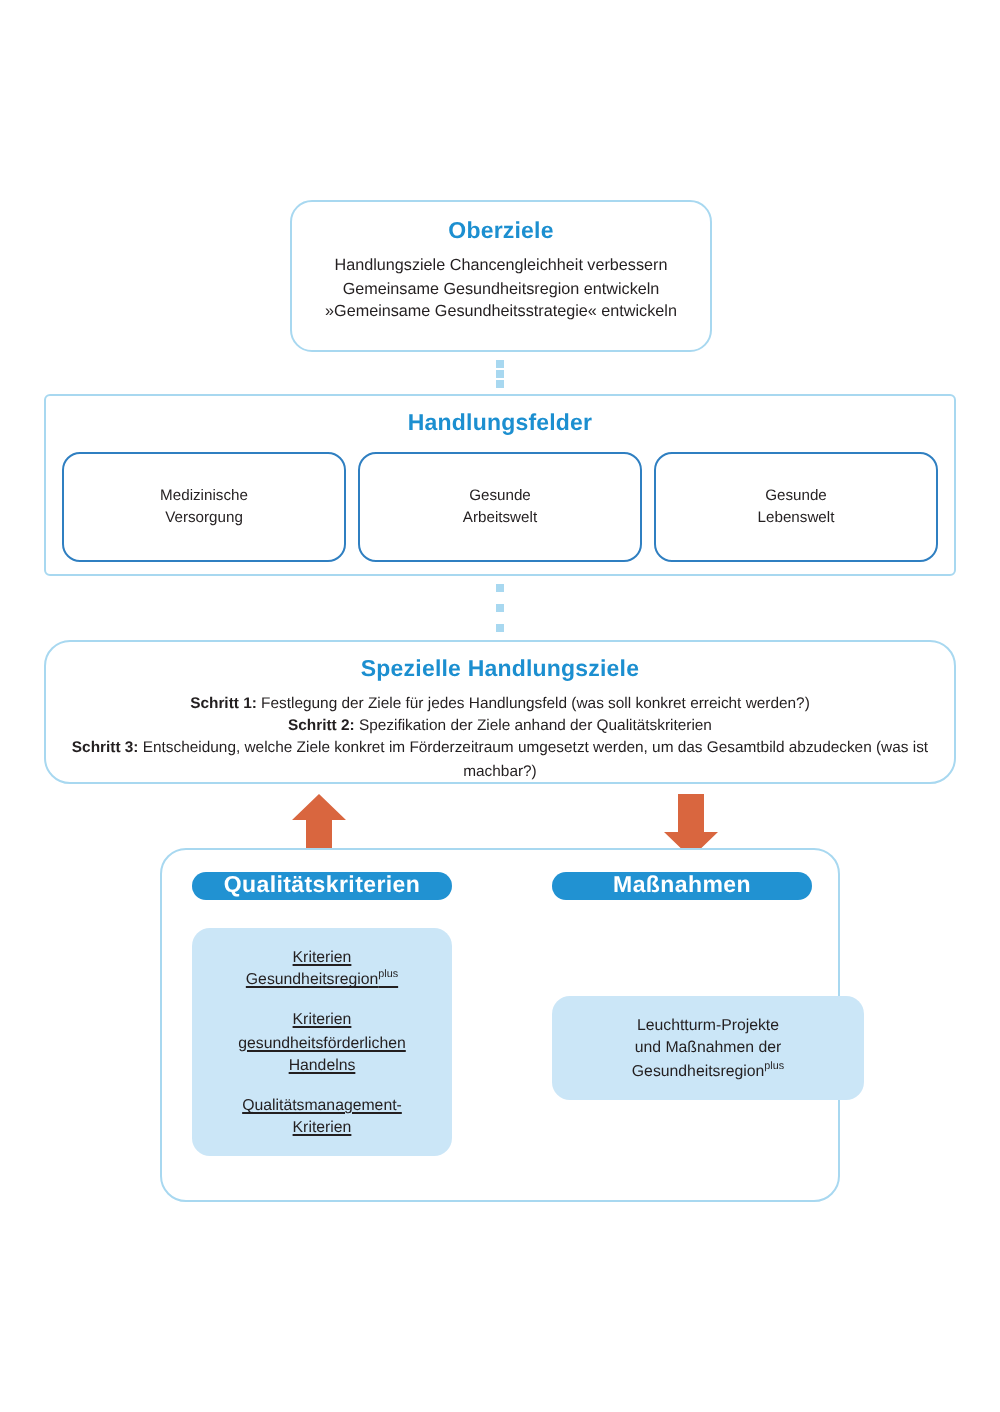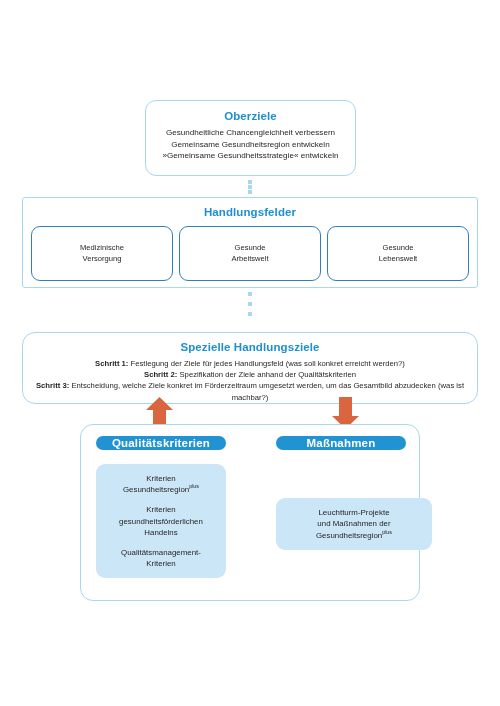--- a/index.html
+++ b/index.html
@@ -92,21 +92,21 @@
     font-size: 7.6px;
     line-height: 10.4px;
     padding: 2px 3px;
     flex: 1 1 0;
   }
   .hf-box.wide { flex: 1.42 1 0; }
 
   
   #handlungsziele {
     left: 22px;
-    top: 332px;
+    top: 320px;
     width: 456px;
     height: 72px;
     border-radius: 13px;
   }
   #handlungsziele .panel-title {
     font-size: 11.5px;
     margin-top: 8px;
   }
   #handlungsziele .steps {
     margin-top: 5px;
@@ -191,34 +191,34 @@
     border-radius: 9px;
     text-align: center;
     font-size: 7.9px;
     line-height: 11.2px;
     color: #231f20;
     padding: 9px 6px;
   }
   #soft-left  { margin-top: 14px; width: 130px; min-height: 100px; }
   #soft-right { margin-top: 48px; width: 156px; min-height: 52px;
                 display: flex; align-items: center; justify-content: center; }
-  #soft-left p { margin: 0 0 9px 0; }
+  #soft-left p { margin: 0 0 9px 0; text-decoration: underline; }
   #soft-left p:last-child { margin-bottom: 0; }
   #soft-right p { margin: 0; }
 
   sup { font-size: 5.4px; vertical-align: super; line-height: 0; }
 </style>
 </head>
 <body>
 
 <div class="stage">
 
   <div class="panel" id="oberziele">
     <div class="panel-title">Oberziele</div>
-    <div class="lines" id="oberziele-lines"><span>Gesundheitliche Chancengleichheit verbessern</span><br><span>Gemeinsame Gesundheitsregion entwickeln</span><br><span>»Gemeinsame Gesundheitsstrategie« entwickeln</span></div>
+    <div class="lines" id="oberziele-lines"><span>Handlungsziele Chancengleichheit verbessern</span><br><span>Gemeinsame Gesundheitsregion entwickeln</span><br><span>»Gemeinsame Gesundheitsstrategie« entwickeln</span></div>
   </div>
 
   <div class="dotted" id="conn1">
     <i></i>
     <i></i>
     <i></i>
   </div>
 
   <div class="panel" id="handlungsfelder">
     <div class="panel-title">Handlungsfelder</div>

